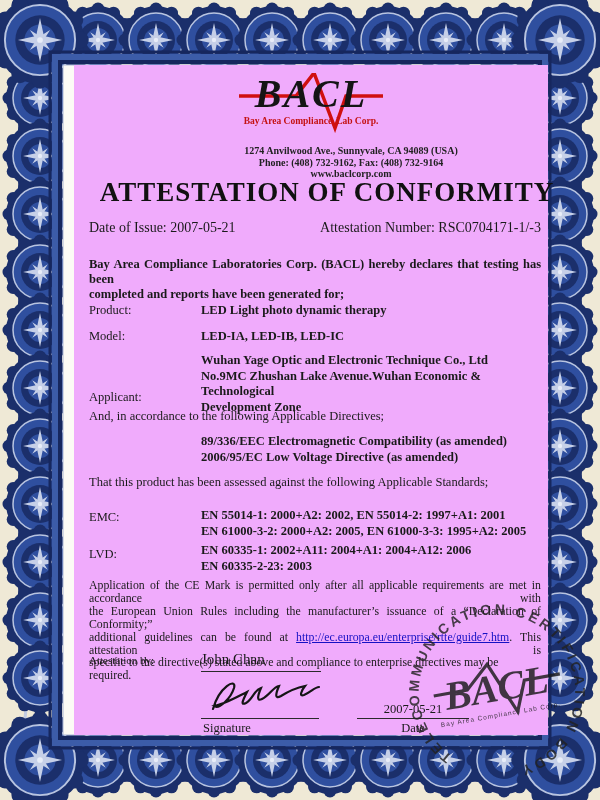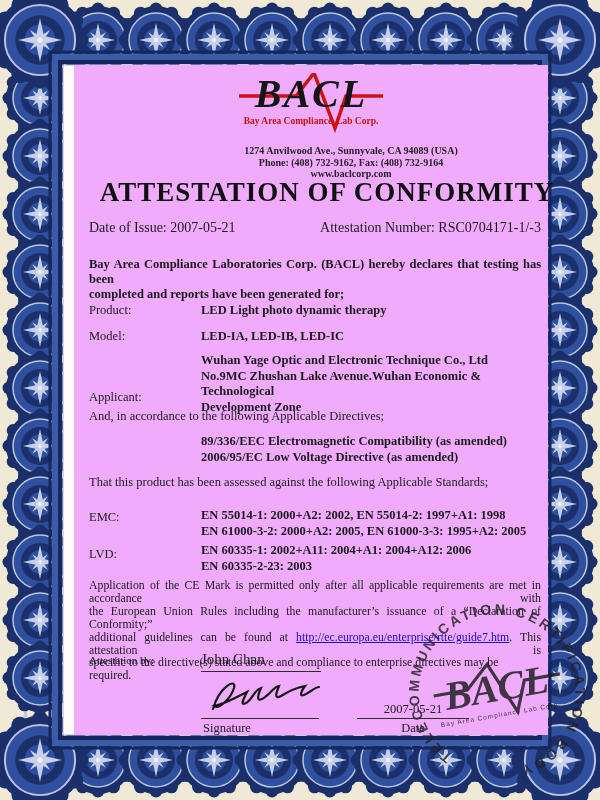--- a/index.html
+++ b/index.html
@@ -183,21 +183,21 @@
     <div class="row-label" style="top:344px;">And, in accordance to the following Applicable Directives;</div>
     <div class="row-value" style="top:369px;">
       <div>89/336/EEC Electromagnetic Compatibility (as amended)</div>
       <div>2006/95/EC Low Voltage Directive (as amended)</div>
     </div>
 
     <div class="row-label" style="top:410px;">That this product has been assessed against the following Applicable Standards;</div>
 
     <div class="row-label" style="top:445px;">EMC:</div>
     <div class="row-value" style="top:443px;">
-      <div>EN 55014-1: 2000+A2: 2002, EN 55014-2: 1997+A1: 1998</div>
+      <div>EN 55014-1: 2000+A2: 2002, EN 55014-2: 1997+A1: 2001</div>
       <div>EN 61000-3-2: 2000+A2: 2005, EN 61000-3-3: 1995+A2: 2005</div>
     </div>
 
     <div class="row-label" style="top:482px;">LVD:</div>
     <div class="row-value" style="top:478px;">
       <div>EN 60335-1: 2002+A11: 2004+A1: 2004+A12: 2006</div>
       <div>EN 60335-2-23: 2003</div>
     </div>
 
     <div class="ce">

